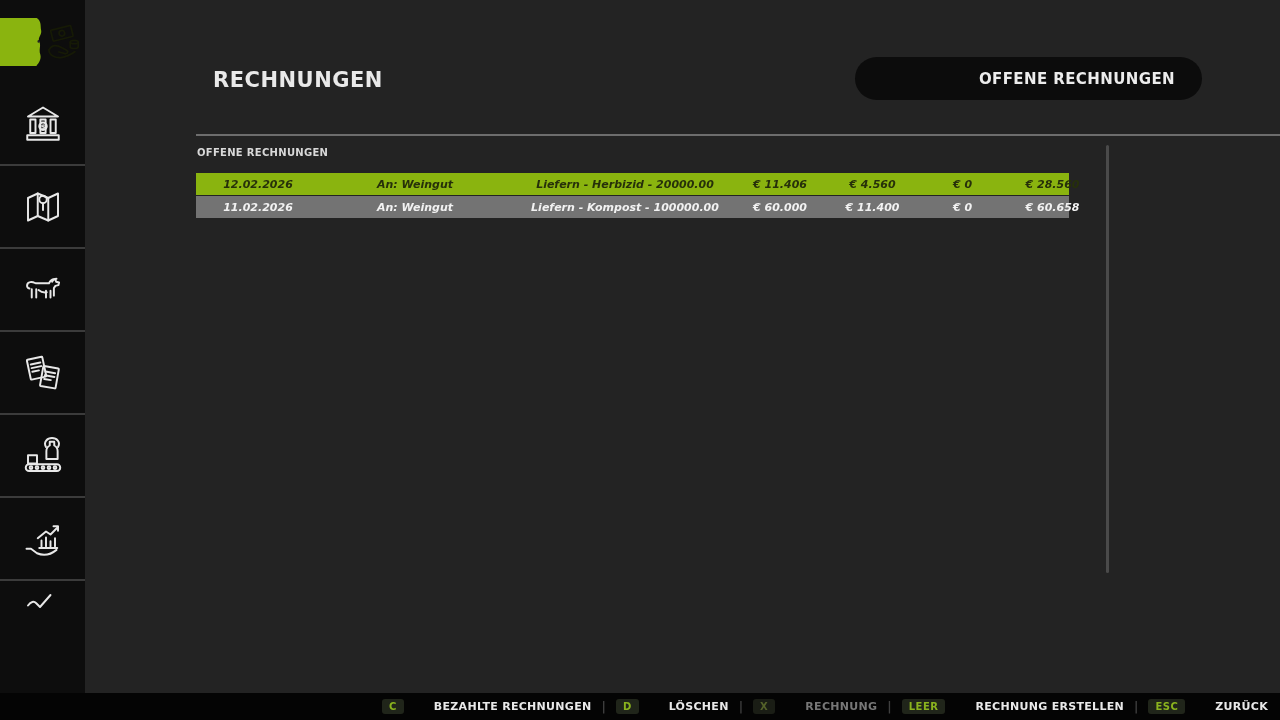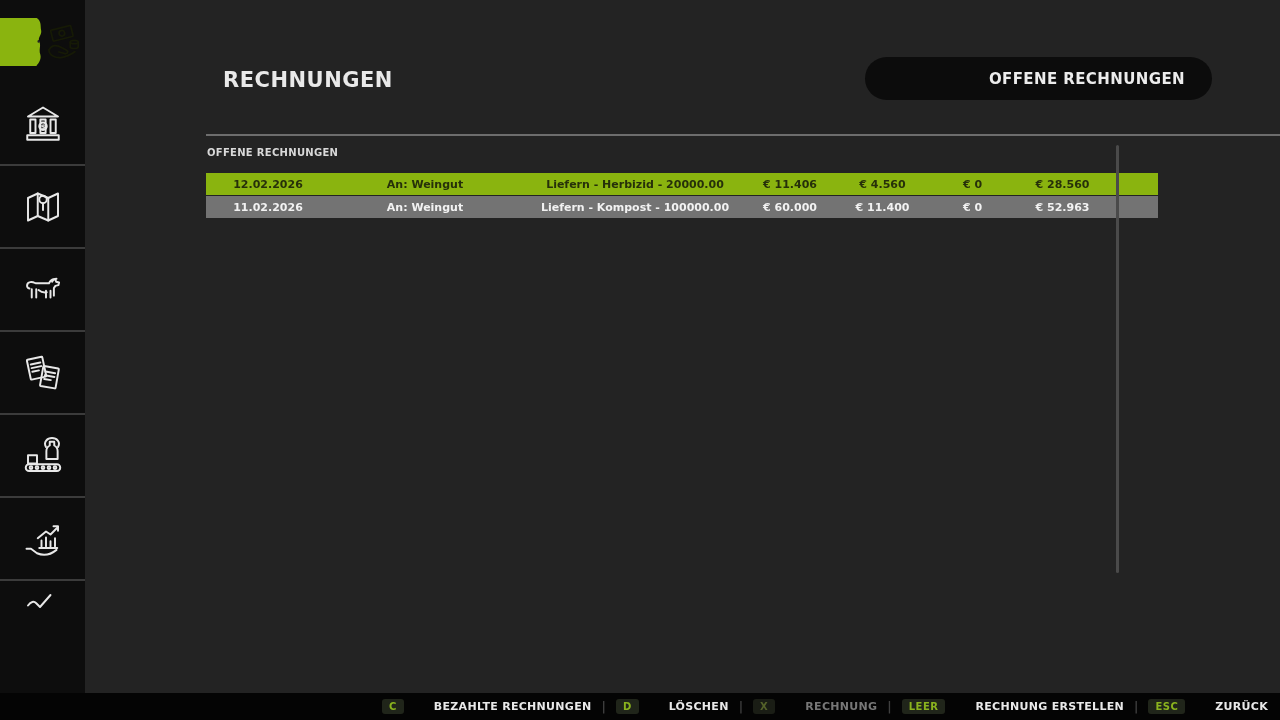--- a/index.html
+++ b/index.html
@@ -23,21 +23,21 @@
   .side-item:last-child { border-bottom:none; height:28px; overflow:hidden; align-items:flex-start; }
   .side-item svg { width:48px; height:48px; stroke:#e8e8e8; fill:none;
     stroke-width:2.6; stroke-linecap:round; stroke-linejoin:round; position:relative; z-index:1; }
   .side-item svg text { fill:#e8e8e8; stroke:none; font-weight:bold; }
   .side-item.active { border-bottom:none; }
   .side-item.active svg.glyph { stroke:#161a06; }
   .tab-shape { position:absolute; left:0; top:0; width:97px; height:84px; z-index:0;
     stroke:none !important; }
 
   
-  .main { position:absolute; left:95px; top:0; right:0; height:693px; }
+  .main { position:absolute; left:85px; top:0; right:0; height:693px; }
   .page-title {
     position:absolute; left:128px; top:68px;
     font-size:21px; font-weight:bold; color:#e9e9e9; letter-spacing:0.5px;
   }
   .filter-pill {
     position:absolute; left:770px; top:57px; width:347px; height:43px;
     background:#0c0c0c; border:none; border-radius:22px;
     color:#ececec; font-family:inherit; font-size:15px; font-weight:bold;
     text-align:right; padding-right:27px; letter-spacing:0.4px; cursor:pointer;
   }
@@ -51,23 +51,23 @@
   }
   .header-rule {
     position:absolute; left:111px; top:134px; width:1114px; height:2px; background:#6d6d6d;
   }
   .section-label {
     position:absolute; left:112px; top:147px;
     font-size:10px; font-weight:bold; color:#d9d9d9; letter-spacing:0.3px;
   }
 
   .inv-row {
-    position:absolute; left:111px; width:952px; height:22px;
+    position:absolute; left:111px; width:873px; height:22px;
     display:grid; grid-template-columns:124px 190px 230px 80px 105px 75px 105px;
-    align-items:center; cursor:pointer;
+    align-items:center; cursor:pointer;font-style:italic;
   }
   .inv-row .td { font-size:11px; font-weight:bold; text-align:center; }
   .inv-row.selected { background:var(--accent); }
   .inv-row.selected .td { color:#26300a; }
   .inv-row.alt { background:#737373; }
   .inv-row.alt .td { color:#f2f2f2; }
   .row-0 { top:173px; }
   .row-1 { top:196px; }
 
   .v-scroll {
@@ -211,21 +211,21 @@
       <div class="td">€ 28.560</div>
     </div>
 
     <div class="inv-row alt row-1">
       <div class="td">11.02.2026</div>
       <div class="td">An: Weingut</div>
       <div class="td">Liefern - Kompost - 100000.00</div>
       <div class="td">€ 60.000</div>
       <div class="td">€ 11.400</div>
       <div class="td">€ 0</div>
-      <div class="td">€ 52.963</div>
+      <div class="td">€ 60.658</div>
     </div>
 
     <div class="v-scroll"></div>
   </main>
 
   <footer class="hotkey-bar">
 
     <div class="hk-item">
       <span class="hk-key">C</span>
       <span class="hk-label">BEZAHLTE RECHNUNGEN</span>

